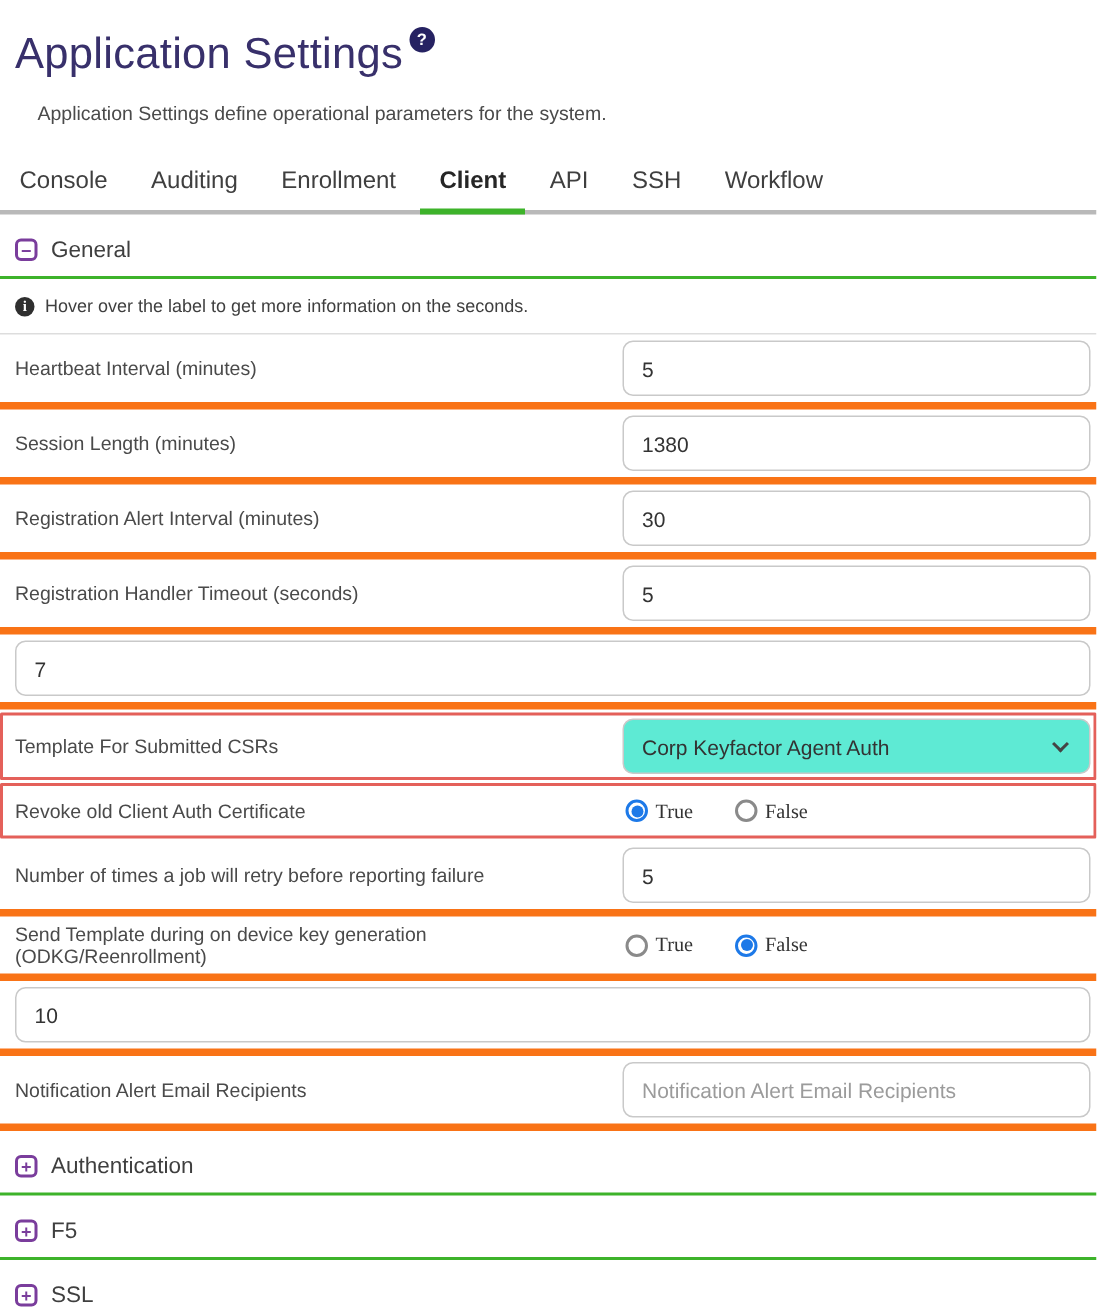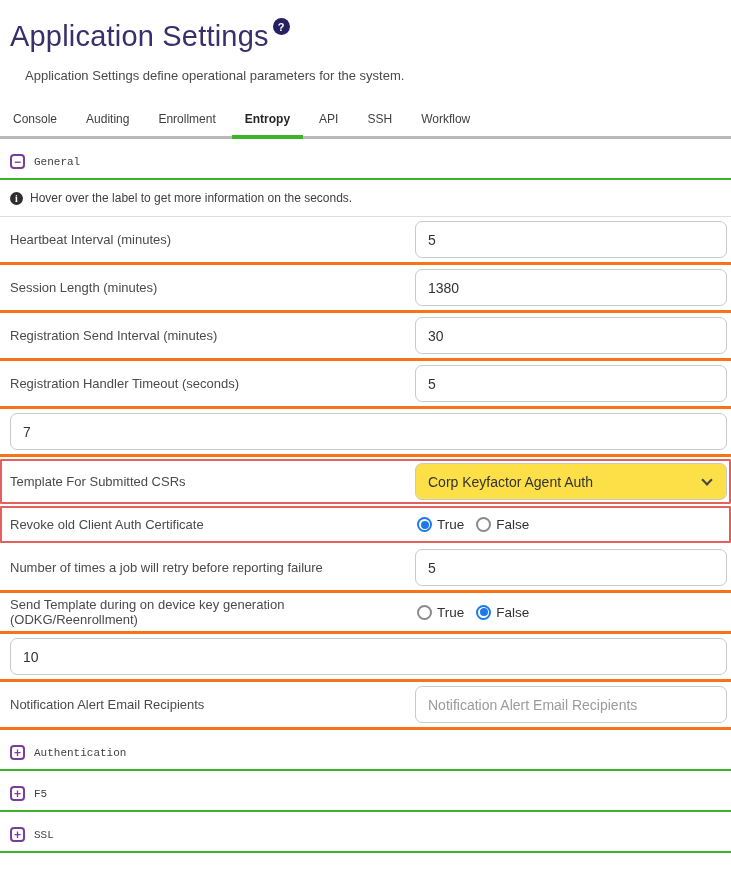--- a/index.html
+++ b/index.html
@@ -32,21 +32,21 @@
   .subtitle { margin:15px; font-size:13px; color:#4a4a4a; }
 
   
   .tabs {
     display:flex; gap:27px;
     padding:0 12px; margin-top:21px;
     border-bottom:3px solid #b9b9b9;
   }
   .tab {
     position:relative;
-    font-size:12px; color:#3f3f3f;
+    font-size:16px; color:#3f3f3f;
     padding:8px 1px 10px; cursor:pointer; white-space:nowrap;
   }
   .tab.active { font-weight:bold; color:#262626; }
   .tab.active::after {
     content:""; position:absolute; left:-12px; right:-12px; bottom:-3px;
     height:4px; background:#3db32a;
   }
 
   
   .section-head {
@@ -56,21 +56,21 @@
     cursor:pointer;
   }
   .box-icon {
     flex:0 0 auto;
     width:15px; height:15px;
     border:2px solid #7a3d9c; border-radius:4px;
     color:#7a3d9c;
     display:flex; align-items:center; justify-content:center;
     font-size:12px; line-height:1; font-weight:bold;
   }
-  .section-label { font-size:11px; color:#3f3f3f;font-family:Liberation Mono, monospace; }
+  .section-label { font-size:15px; color:#3f3f3f; }
 
   
   .info-row {
     display:flex; align-items:center; gap:7px;
     padding:11px 10px; font-size:12px; color:#3f3f3f;
     border-bottom:1px solid #ddd;
   }
   .info-icon {
     flex:0 0 auto;
     width:13px; height:13px; border-radius:50%;
@@ -78,21 +78,21 @@
     font-size:10px; font-weight:bold;
     font-family:"Liberation Serif", serif;
     display:flex; align-items:center; justify-content:center;
   }
 
   
   .row {
     display:flex; align-items:center;
     min-height:37px;
     padding:4px 4px 4px 10px;
-    border-bottom:3px solid #f97316;
+    border-bottom:5px solid #f97316;
   }
   .row.highlight {
     border:2px solid #e4605a; border-radius:1px;
     margin:2px 0;
     padding:2px 2px 2px 8px;
   }
   .row-label { flex:0 0 405px; font-size:13px; padding-right:12px; color:#4a4a4a; }
   .row-control { flex:1; }
 
   .tinput {
@@ -102,29 +102,29 @@
     font-size:14px; color:#333;
     font-family:inherit; outline:none; background:#fff;
   }
   .tinput::placeholder { color:#9b9b9b; }
 
   .select {
     display:flex; align-items:center; justify-content:space-between;
     height:37px;
     border:1px solid #c9c9c9; border-radius:7px;
     padding:0 12px;
-    font-size:14px; color:#333; background:#fde047; cursor:pointer;
+    font-size:14px; color:#333; background:#5eead4; cursor:pointer;
   }
   .chev {
     width:8px; height:8px;
     border-right:2px solid #444; border-bottom:2px solid #444;
     transform:rotate(45deg); margin:-4px 3px 0 0;
   }
 
-  .radio-group { display:flex; align-items:center; gap:12px; font-size:13.5px; color:#333; padding-left:2px; }
+  .radio-group { display:flex; align-items:center; gap:28px; font-size:13.5px; color:#333; padding-left:2px;font-family:Liberation Serif, serif; }
   .radio { display:flex; align-items:center; gap:5px; cursor:pointer; }
   .rcirc {
     width:15px; height:15px; border-radius:50%;
     border:2px solid #8a8a8a; background:#fff; position:relative;
   }
   .rcirc.checked { border-color:#1d79e8; }
   .rcirc.checked::after {
     content:""; position:absolute; inset:1.5px; border-radius:50%; background:#1d79e8;
   }
 </style>
@@ -135,21 +135,21 @@
 
   <div class="header">
     <h1 class="page-title"><span>Application Settings</span><span class="help-badge">?</span></h1>
     <p class="subtitle">Application Settings define operational parameters for the system.</p>
   </div>
 
   <div class="tabs">
     <div class="tab">Console</div>
     <div class="tab">Auditing</div>
     <div class="tab">Enrollment</div>
-    <div class="tab active">Entropy</div>
+    <div class="tab active">Client</div>
     <div class="tab">API</div>
     <div class="tab">SSH</div>
     <div class="tab">Workflow</div>
   </div>
 
   <div class="section-head">
     <span class="box-icon">−</span>
     <span class="section-label">General</span>
   </div>
 
@@ -164,21 +164,21 @@
       <div class="row-label">Heartbeat Interval (minutes)</div>
       <div class="row-control"><input class="tinput" value="5" style=""></div>
     </div>
 
     <div class="row">
       <div class="row-label">Session Length (minutes)</div>
       <div class="row-control"><input class="tinput" value="1380" style=""></div>
     </div>
 
     <div class="row">
-      <div class="row-label">Registration Send Interval (minutes)</div>
+      <div class="row-label">Registration Alert Interval (minutes)</div>
       <div class="row-control"><input class="tinput" value="30" style=""></div>
     </div>
 
     <div class="row">
       <div class="row-label">Registration Handler Timeout (seconds)</div>
       <div class="row-control"><input class="tinput" value="5" style=""></div>
     </div>
 
     <div class="row">
       <div class="row-control"><input class="tinput" value="7" style=""></div>

